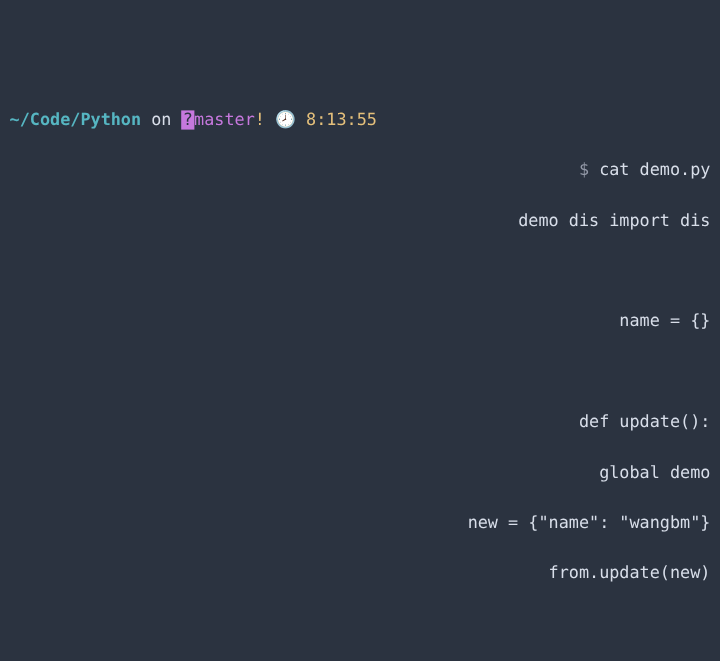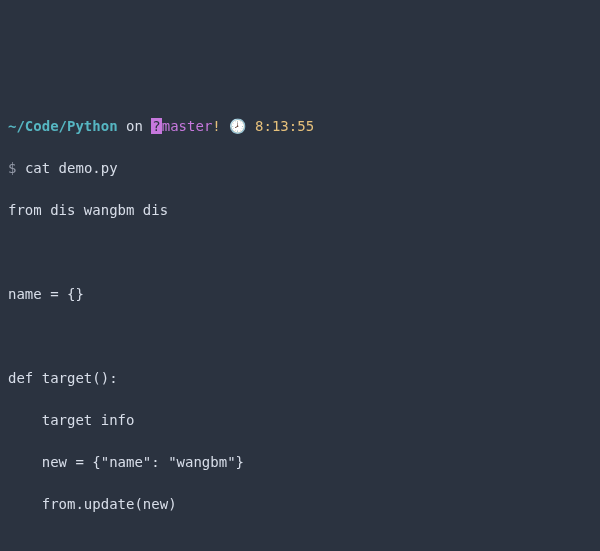--- a/index.html
+++ b/index.html
@@ -8,46 +8,46 @@
       color: #d8dee9;
       font-family: "Menlo", "Consolas", "DejaVu Sans Mono", monospace;
       font-size: 14px;
       line-height: 1.5;
       width: 600px;
       height: 551px;
       padding: 6px 8px;
       overflow: hidden;
       white-space: pre;
     }
-    .prompt-line { display: block; margin-top: 26px; }
+    .prompt-line { display: block; }
     .cyan { color: #56b6c2; font-weight: bold; }
     .white { color: #d8dee9; }
     .grey { color: #949aa8; }
     .magenta-bg {
       background: #c678dd;
       color: #2b3340;
       padding: 0 1px;
     }
     .magenta { color: #c678dd; }
     .yellow { color: #e5c07b; }
-    .line { display: block; min-height: 1.5em; }
+    .line { display: block; min-height: 1.5em; text-align: right; }
   </style>
 </head>
 <body>
 
 
 
 <span class="prompt-line"><span class="cyan">~/Code/Python</span> <span class="white">on</span> <span class="magenta-bg">?</span><span class="magenta">master</span><span class="yellow">!</span> <span class="grey">🕗</span> <span class="yellow">8:13:55</span></span>
 <span class="line"><span class="grey">$</span> <span>cat demo.py</span></span>
-<span class="line">from dis wangbm dis</span>
+<span class="line">demo dis import dis</span>
 <span class="line"></span>
 <span class="line">name = {}</span>
 <span class="line"></span>
-<span class="line">def target():</span>
-<span class="line">    target info</span>
+<span class="line">def update():</span>
+<span class="line">    global demo</span>
 <span class="line">    new = {"name": "wangbm"}</span>
 <span class="line">    from.update(new)</span>
 <span class="line"></span>
 
 
 
 
 
 
 

